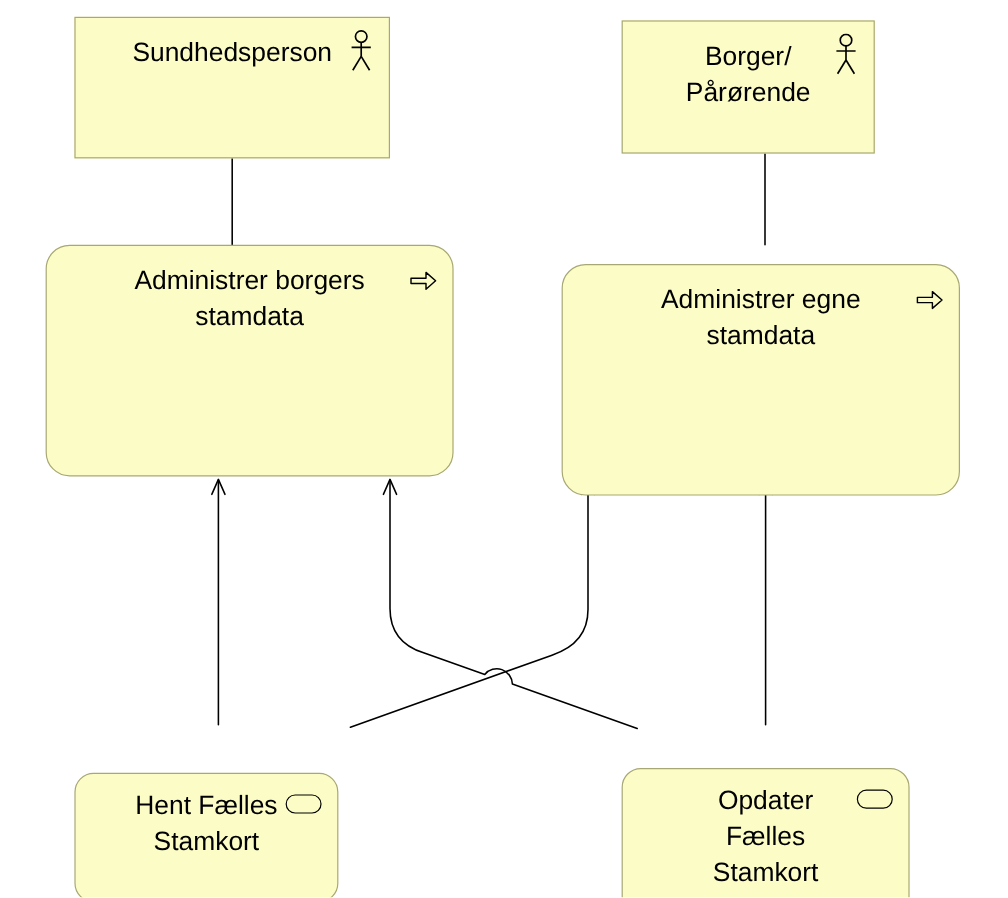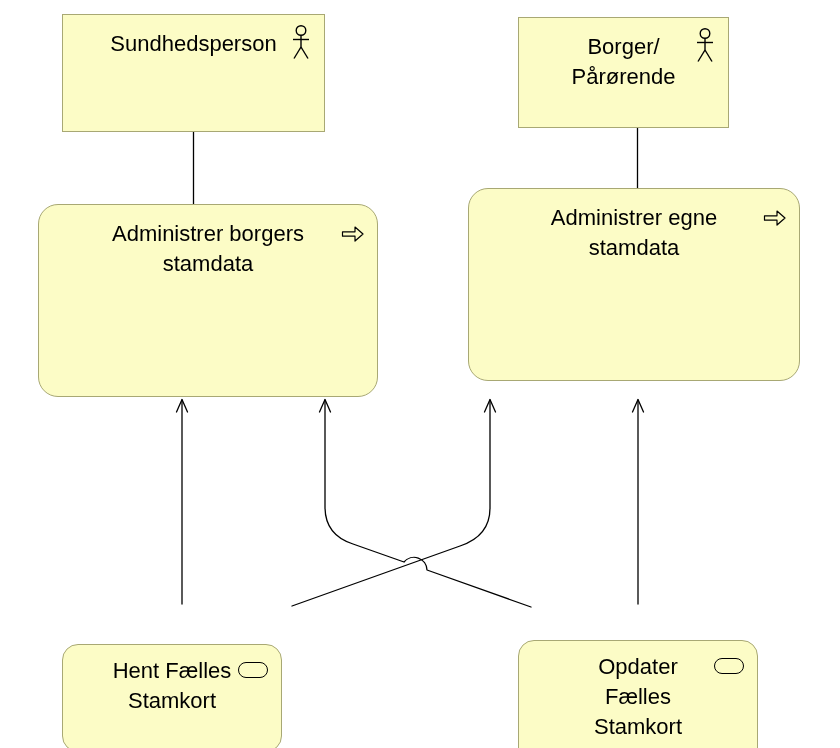--- a/index.html
+++ b/index.html
@@ -112,21 +112,21 @@
   </div>
 
   <div class="node process" style="left:38px; top:204px; width:340px; height:193px;">
     <div class="label">Administrer borgers
 stamdata</div>
     <svg class="icon process-icon" width="24" height="18" viewBox="0 0 24 18">
       <path d="M1.5 6.8 L14 6.8 L14 2 L22 9 L14 16 L14 11.2 L1.5 11.2 Z"></path>
     </svg>
   </div>
 
-  <div class="node process" style="left:468px; top:188px; width:332px; height:193px;">
+  <div class="node process" style="left:468px; top:220px; width:332px; height:193px;">
     <div class="label">Administrer egne
 stamdata</div>
     <svg class="icon process-icon" width="24" height="18" viewBox="0 0 24 18">
       <path d="M1.5 6.8 L14 6.8 L14 2 L22 9 L14 16 L14 11.2 L1.5 11.2 Z"></path>
     </svg>
   </div>
 
   <div class="node service" style="left:62px; top:604px; width:220px; height:108px;margin-top:40px;">
     <div class="label">Hent Fælles
 Stamkort</div>

